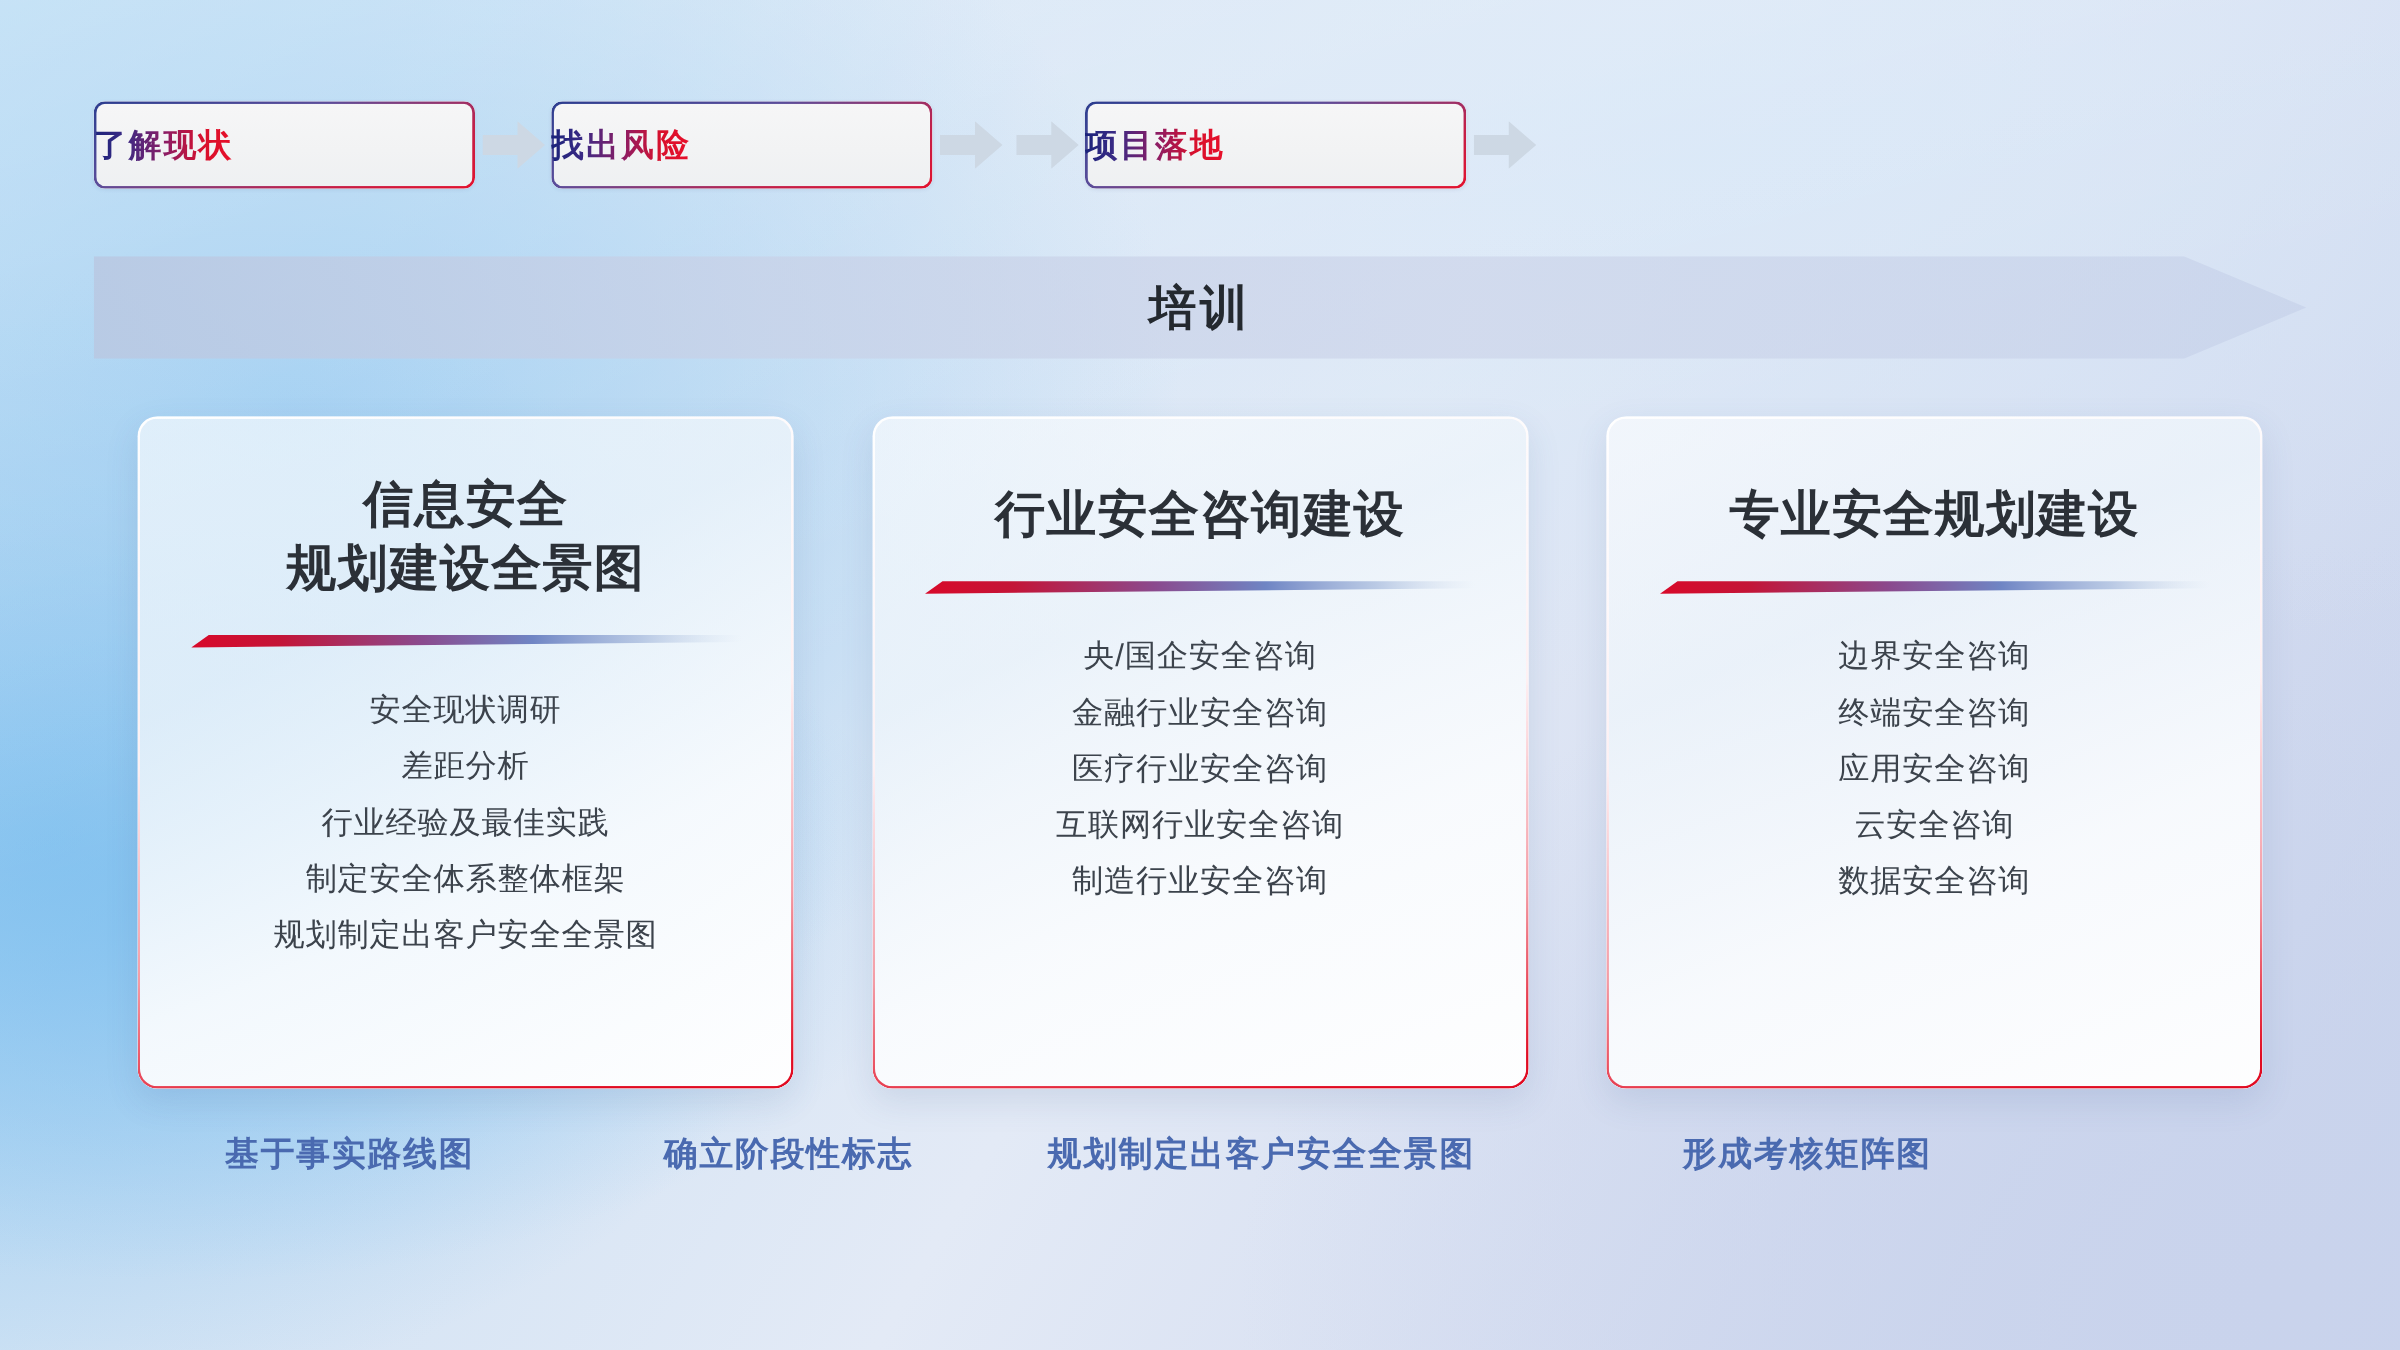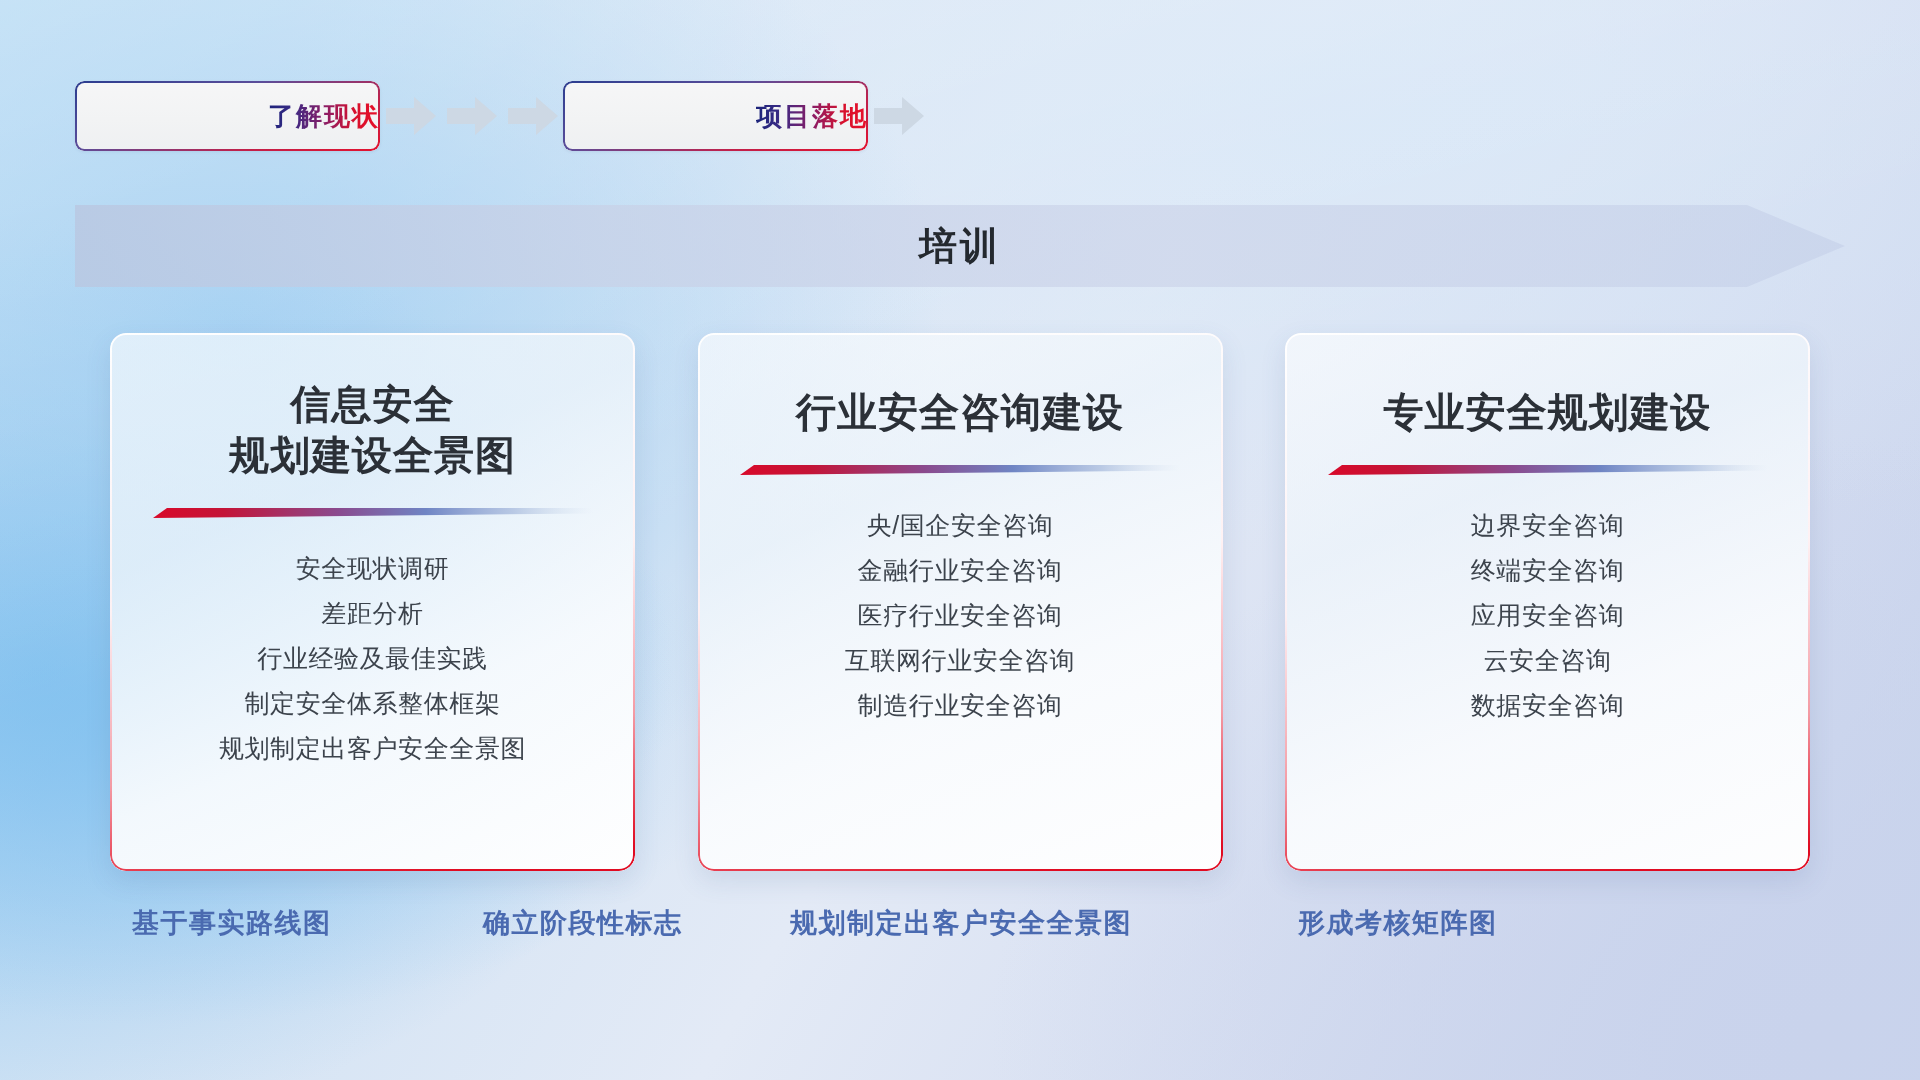--- a/index.html
+++ b/index.html
@@ -31,21 +31,21 @@
   }
   .stage{position:absolute;inset:0;}
 
   
   .steps{
     position:absolute;left:75px;top:80px;width:1770px;height:72px;
     display:flex;align-items:center;
   }
   .step-box{
     flex:0 0 305px;height:70px;
-    display:flex;align-items:center;justify-content:flex-end;
+    display:flex;align-items:center;justify-content:flex-start;
     border-radius:9px;
     background:linear-gradient(180deg,#f6f6f7 0%,#f2f3f4 55%,#eef0f2 100%);
     position:relative;
     box-shadow:0 1px 3px rgba(60,90,140,.10);
   }
   .step-box::before{
     content:"";position:absolute;inset:0;border-radius:9px;padding:1.6px;
     background:linear-gradient(160deg,#2b3d8f 0%,#5b4d9a 38%,#c1204a 72%,#e3122e 100%);
     -webkit-mask:linear-gradient(#000 0 0) content-box,linear-gradient(#000 0 0);
     -webkit-mask-composite:xor;mask-composite:exclude;
@@ -109,21 +109,21 @@
   }
   .card-list-item{
     font-size:25px;color:#3c434c;line-height:1;
     padding:10px 0;letter-spacing:.6px;white-space:nowrap;
   }
 
   
   .captions{position:absolute;left:0;top:905px;width:1920px;height:56px;}
   .caption{
     position:absolute;top:0;
-    font-size:27px;font-weight:700;color:#4a6ab0;letter-spacing:1.5px;white-space:nowrap;
+    font-size:27px;font-weight:700;color:#4a6ab0;letter-spacing:1.5px;white-space:nowrap;margin-left:48px;
   }
 </style>
 </head>
 <body>
 
 <div class="bg-base"></div>
 <div class="bg-bloom"></div>
 <div class="bg-sheen"></div>
 
 <div class="stage">
@@ -132,20 +132,23 @@
 
     <div class="step-box">
       <span class="step-label">了解现状</span>
     </div>
     <div class="step-arrow">
       <svg width="50" height="38" viewBox="0 0 50 38">
           <path d="M0 11 H28 V0 L50 19 L28 38 V27 H0 Z" fill="#cdd8e4"></path>
         </svg>
     </div>
 
+    <div class="step-box">
+      <span class="step-label">找出风险</span>
+    </div>
     <div class="step-arrow">
       <svg width="50" height="38" viewBox="0 0 50 38">
           <path d="M0 11 H28 V0 L50 19 L28 38 V27 H0 Z" fill="#cdd8e4"></path>
         </svg>
     </div>
 
     <div class="step-arrow">
       <svg width="50" height="38" viewBox="0 0 50 38">
           <path d="M0 11 H28 V0 L50 19 L28 38 V27 H0 Z" fill="#cdd8e4"></path>
         </svg>

